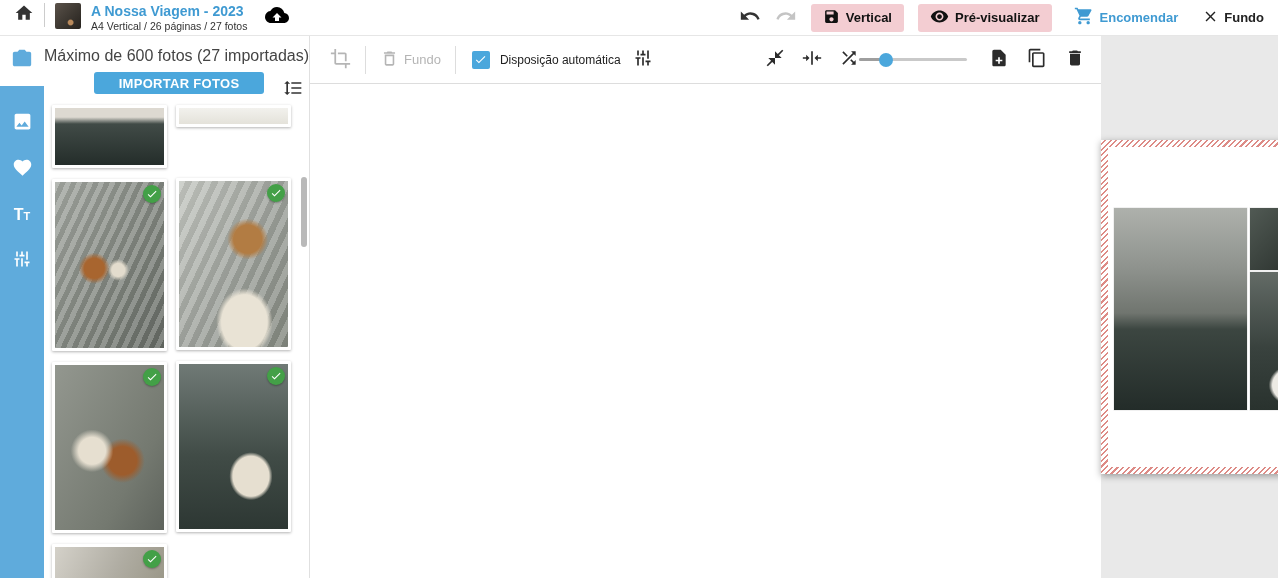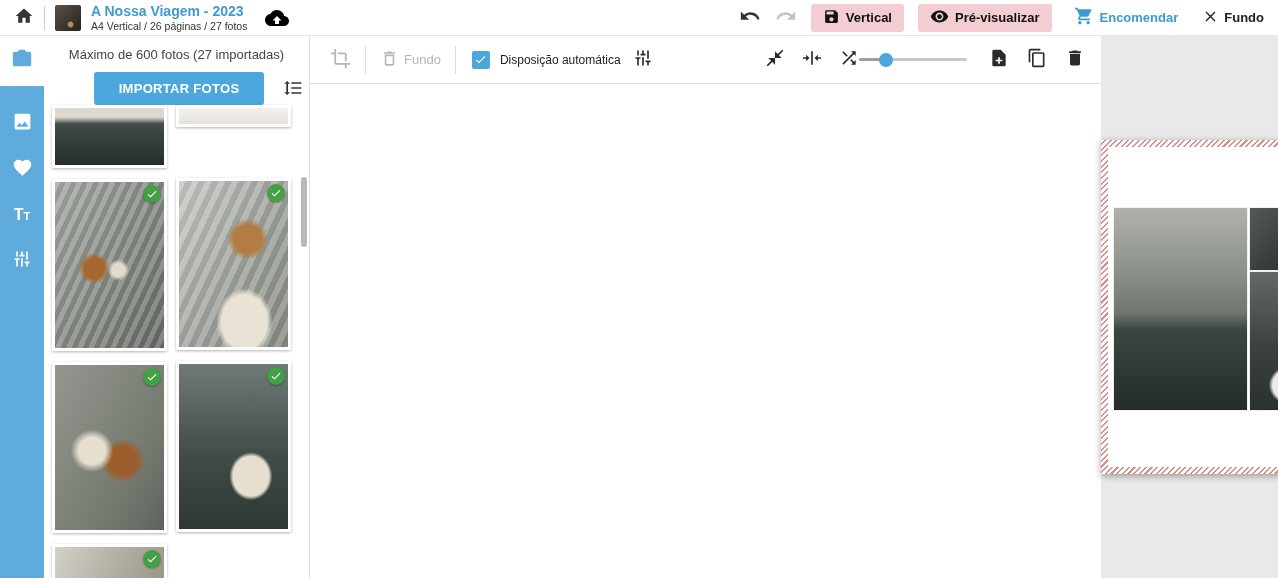--- a/index.html
+++ b/index.html
@@ -6,21 +6,21 @@
     --accent-blue:#4ba7dc; --rail-blue:#5fabdc; --title-blue:#3f9ad2;
     --logo-blue:#7eb1d8; --button-pink:#f3cdd2; --check-green:#43a047; --selected-blue:#39a3dc;
   }
   *{box-sizing:border-box;margin:0;padding:0}
   html,body{background:#fff}
   body{font-family:"Liberation Sans",sans-serif;-webkit-font-smoothing:antialiased}
   .app{position:relative;width:1278px;height:578px;overflow:hidden;background:#fff}
 
   
   .topbar{height:36px;background:#fff;border-bottom:1px solid #e6e6e6;display:flex;align-items:center;padding:0 14px;position:relative;z-index:5}
-  .tb-left{display:flex;align-items:center;gap:10px}
+  .tb-left{display:flex;align-items:flex-start;gap:10px}
   .icon-btn{background:none;border:none;display:flex;align-items:center;justify-content:center;cursor:pointer;color:#333;padding:0}
   .icon-btn.disabled{color:#c4c4c4}
   .vdiv-top{width:1px;height:24px;background:#ccc}
   .proj-thumb{width:26px;height:26px;border-radius:2px}
   .proj-title{font-size:14px;font-weight:bold;color:var(--title-blue);line-height:1.15}
   .proj-specs{font-size:10.5px;color:#333}
   .cloud-ic{margin-left:8px;display:flex;color:#000}
   .logo{position:absolute;left:477px;top:1px;font-size:27px;font-weight:bold;color:var(--logo-blue);letter-spacing:.5px}
   .tb-right{margin-left:auto;display:flex;align-items:center;gap:14px}
   .pill{display:flex;align-items:center;gap:6px;background:var(--button-pink);border:none;border-radius:3px;height:28px;padding:0 12px;font-size:13px;font-weight:bold;color:#111;font-family:inherit;cursor:pointer}
@@ -30,22 +30,22 @@
   
   .body-row{display:flex;height:542px}
   .rail{width:44px;background:var(--rail-blue);display:flex;flex-direction:column;align-items:center;flex:none}
   .rail-item{width:44px;height:46px;display:flex;align-items:center;justify-content:center;color:#fff;cursor:pointer}
   .rail-item.active{background:#fff;color:var(--rail-blue);height:50px}
   .tt-ic{font-weight:bold;font-size:16px;line-height:1}
   .tt-ic .sm{font-size:11px}
 
   
   .panel{position:relative;width:266px;background:#fff;border-right:1px solid #e0e0e0;overflow:hidden;flex:none}
-  .panel-limit{margin-top:11px;text-align:center;font-size:13px;color:#444}
-  .import-btn{position:absolute;left:50px;top:36px;width:170px;height:33px;background:var(--accent-blue);color:#fff;font-weight:bold;font-size:13px;border:none;border-radius:3px;font-family:inherit;letter-spacing:.3px;cursor:pointer}
+  .panel-limit{margin-top:11px;text-align:center;font-size:16px;color:#444}
+  .import-btn{position:absolute;left:50px;top:36px;width:170px;height:22px;background:var(--accent-blue);color:#fff;font-weight:bold;font-size:13px;border:none;border-radius:3px;font-family:inherit;letter-spacing:.3px;cursor:pointer}
   .sort-btn{position:absolute;right:6px;top:42px;background:none;border:none;color:#333;cursor:pointer}
   .pcol{position:absolute;width:115px;display:flex;flex-direction:column;gap:11px}
   .pcol.c1{left:8px;top:69px}
   .pcol.c2{left:132px;top:69px}
   .thumb{background:#fff;padding:3px;box-shadow:0 1px 3px rgba(0,0,0,.3);border-radius:1px;position:relative;flex:none;cursor:pointer}
   .thumb .img{width:100%;height:100%}
   .badge{position:absolute;top:6px;right:6px;width:18px;height:18px;border-radius:50%;background:var(--check-green);display:flex;align-items:center;justify-content:center;box-shadow:0 1px 2px rgba(0,0,0,.3)}
   .scrollbar{position:absolute;right:2px;top:141px;width:6px;height:70px;background:#b9b9b9;border-radius:3px;cursor:pointer}
 
   

